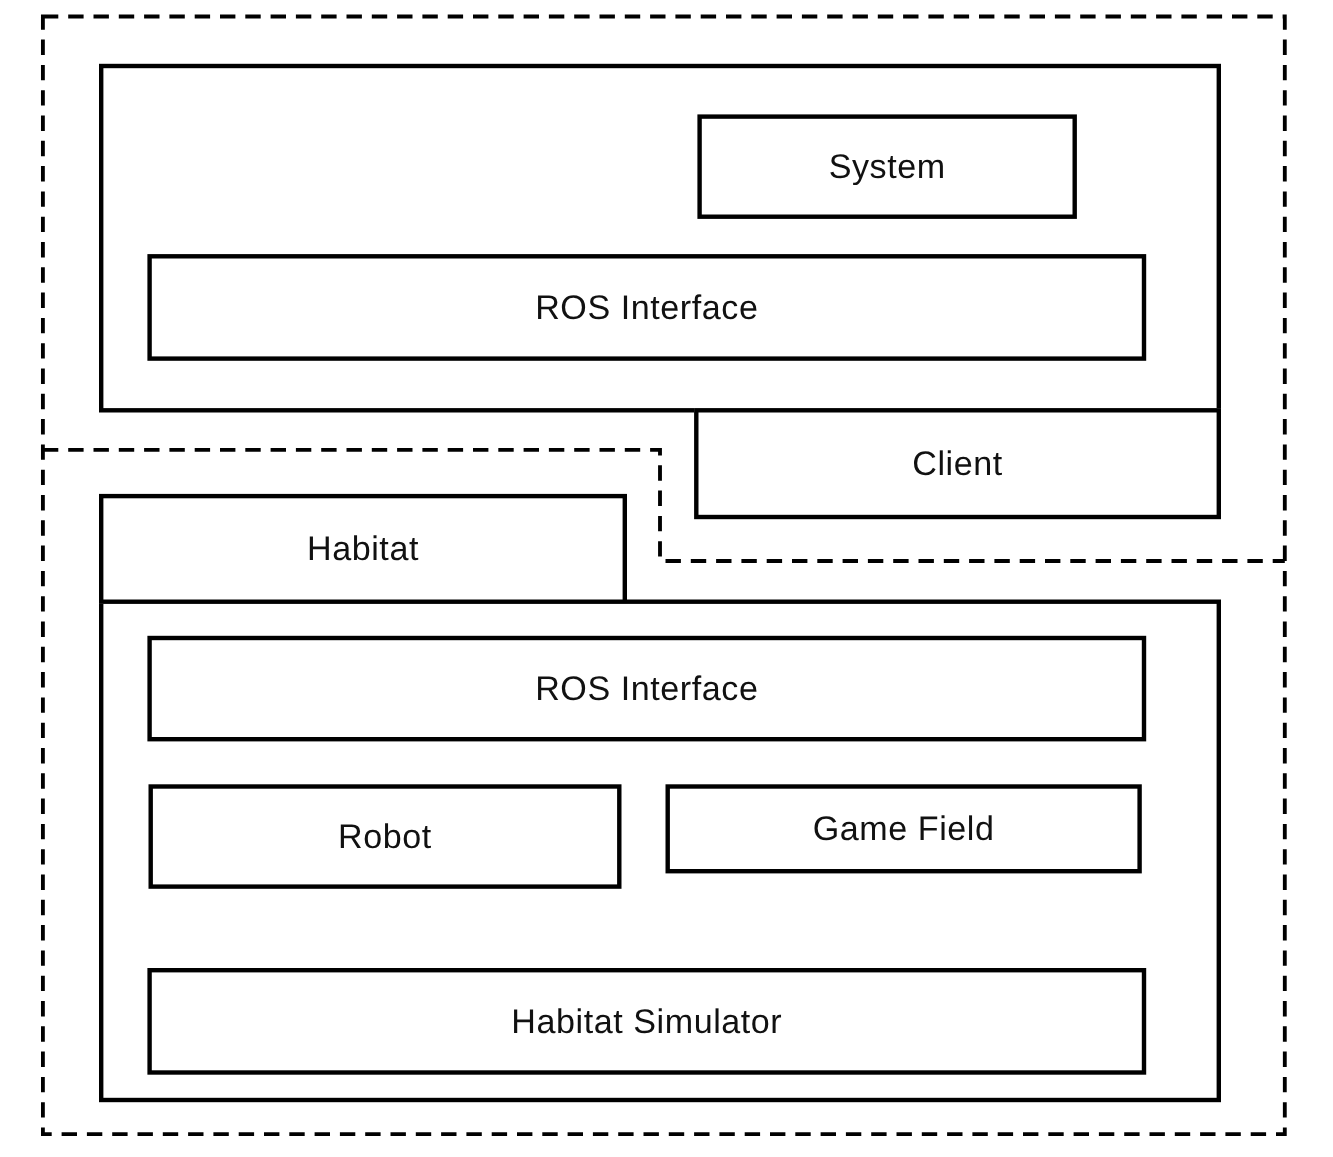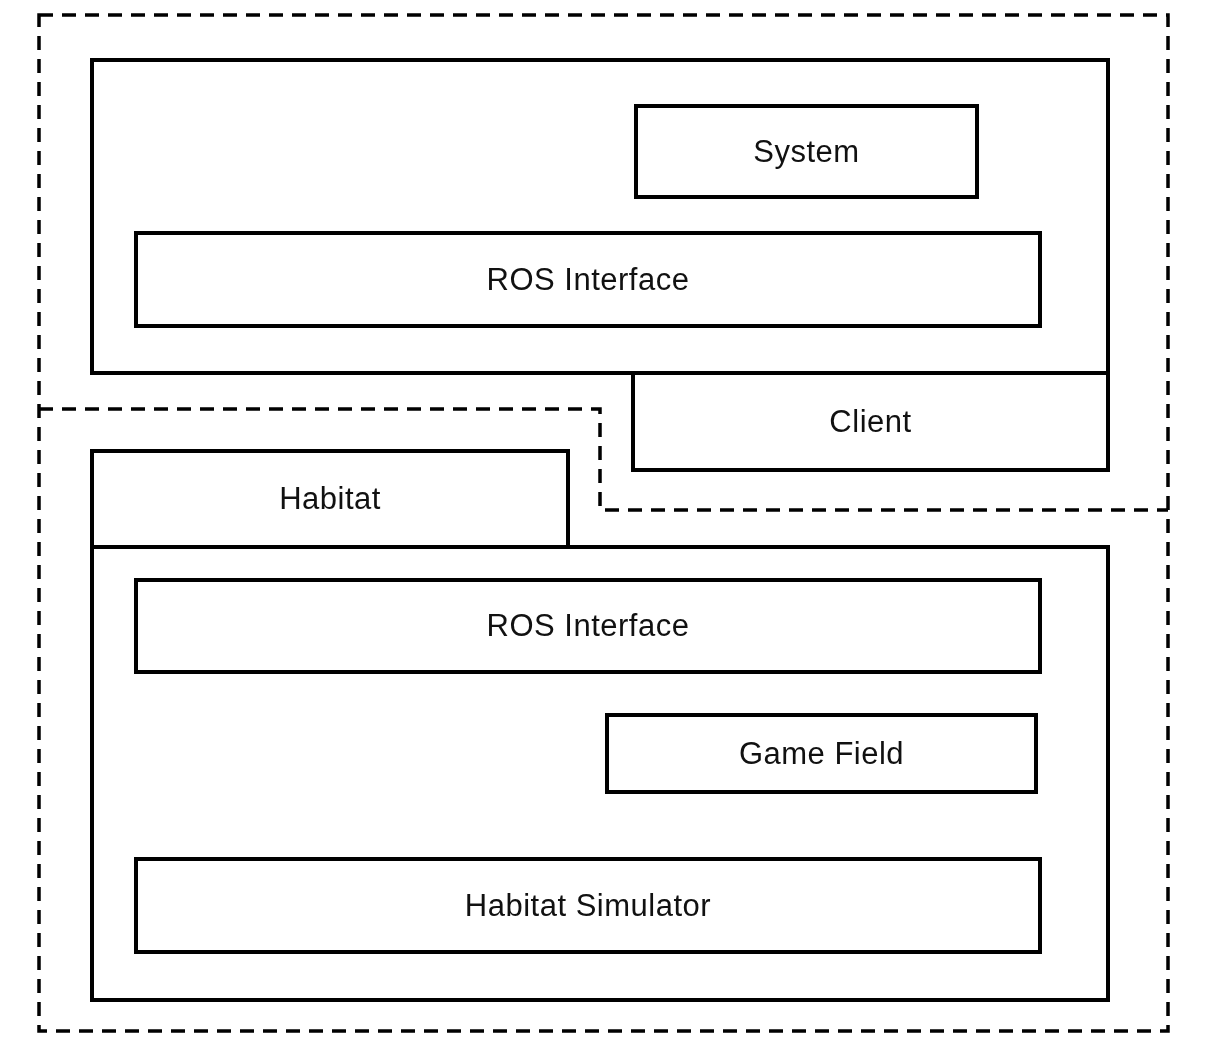--- a/index.html
+++ b/index.html
@@ -51,21 +51,21 @@
   .client-group-box      { left: 90px;  top: 58px;  width: 1020px; height: 317px; }
   .user-box              { left: 137px; top: 104px; width: 430px;  height: 95px; }
   .system-box            { left: 634px; top: 104px; width: 345px;  height: 95px; }
   .client-ros-box        { left: 134px; top: 231px; width: 908px;  height: 97px; }
   .client-box            { left: 631px; top: 371px; width: 479px;  height: 101px; }
   .server-box            { left: 90px;  top: 449px; width: 480px;  height: 100px; }
   .server-group-box      { left: 90px;  top: 545px; width: 1020px; height: 457px; }
   .server-ros-box        { left: 134px; top: 578px; width: 908px;  height: 96px; }
   .robot-box             { left: 135px; top: 713px; width: 430px;  height: 95px; }
   .game-field-box        { left: 605px; top: 713px; width: 433px;  height: 81px; }
-  .habitat-simulator-box { left: 134px; top: 857px; width: 908px;  height: 97px; }
+  .habitat-simulator-box { left: 134px; top: 880px; width: 908px;  height: 97px; }
 </style>
 </head>
 <body>
 
 <div class="canvas">
 
   <svg class="dash-layer" viewBox="0 0 1212 1052" xmlns="http://www.w3.org/2000/svg">
     <rect class="dashed" x="39" y="15" width="1129" height="1016"></rect>
     <polyline class="dashed" points="39,409 600,409 600,510 1168,510"></polyline>
   </svg>
@@ -88,20 +88,23 @@
   <div class="box group-box server-group-box"></div>
 
   <div class="box server-box">
     <span class="label">Habitat</span>
   </div>
 
   <div class="box server-ros-box">
     <span class="label">ROS Interface</span>
   </div>
 
+  <div class="box robot-box">
+    <span class="label">Robot</span>
+  </div>
 
   <div class="box game-field-box">
     <span class="label">Game Field</span>
   </div>
 
   <div class="box habitat-simulator-box">
     <span class="label">Habitat Simulator</span>
   </div>
 
 </div>

